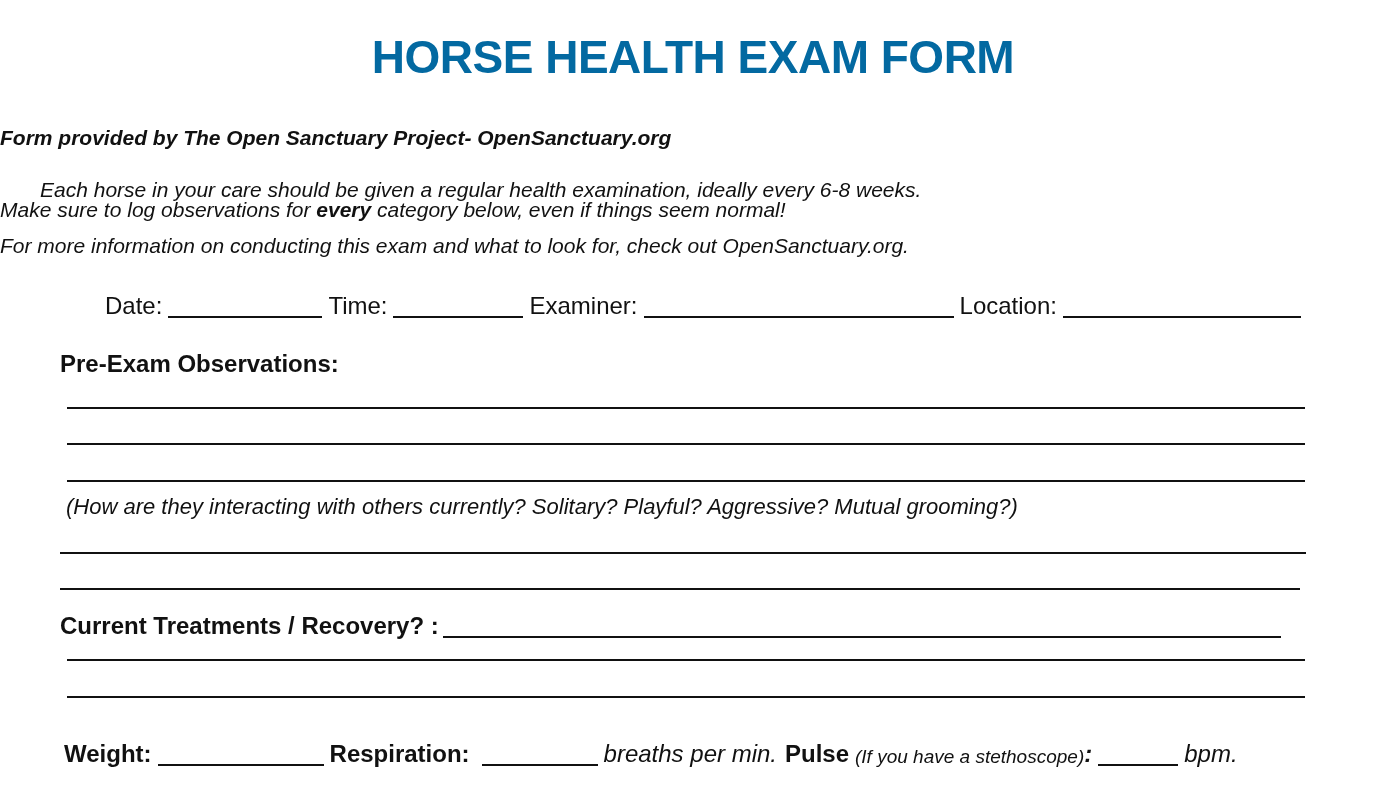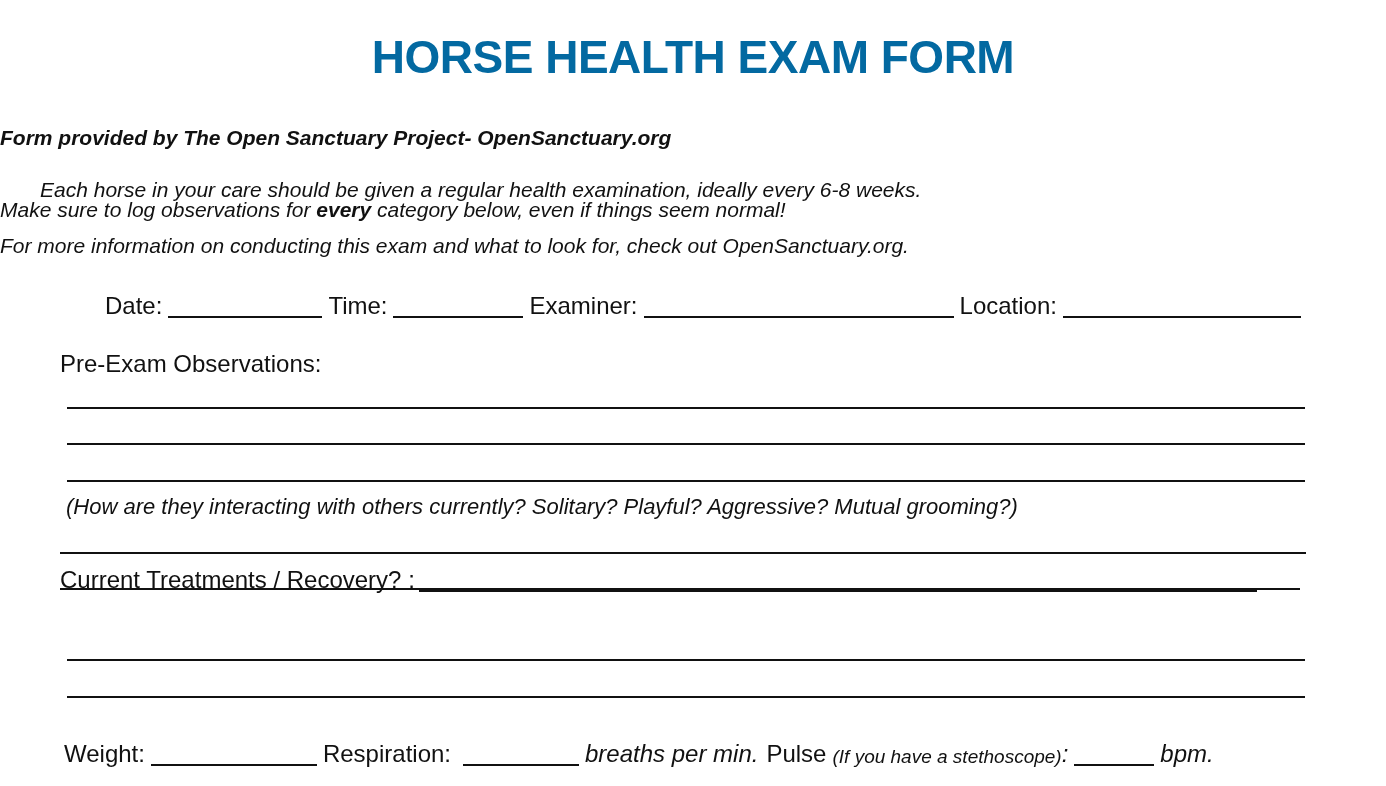--- a/index.html
+++ b/index.html
@@ -8,21 +8,21 @@
   .abs { position:absolute; }
   .title { left:0; width:1386px; top:30px; text-align:center; font-weight:bold; font-size:46px; letter-spacing:-0.5px; color:#0369a1; }
   .center { left:0; width:1386px; font-style:italic; font-size:21px; }
   .credit { top:126px; font-weight:bold; }
   .l1 { top:178px;padding-left:40px; }
   .l2 { top:198px; }
   .l3 { top:234px; }
   .row { font-size:24px; display:flex; align-items:flex-end; white-space:nowrap; }
   .blank { display:inline-block; border-bottom:2px solid #111; height:20px; margin:0 6px 2px 6px; }
   .blank.field { cursor:text; }
-  .lbl-bold { font-weight:normal; }
+  .lbl-bold { font-weight:bold; }
   .hint { font-style:italic; font-size:22px; margin-left:6px; }
   .line { height:0; border-bottom:2px solid #111; cursor:text; }
   .small-hint { font-style:italic; font-size:19px; margin-left:6px; }
   .ital { font-style:italic; }
 </style>
 </head>
 <body>
 
 <div class="abs title">HORSE HEALTH EXAM FORM</div>
 
@@ -48,21 +48,21 @@
 <div class="abs line" style="left:67px; width:1238px; top:407px;"></div>
 <div class="abs line" style="left:67px; width:1238px; top:443px;"></div>
 <div class="abs line" style="left:67px; width:1238px; top:480px;"></div>
 
 <div class="abs row" style="left:60px; top:494px;">
   <span class="hint">(How are they interacting with others currently? Solitary? Playful? Aggressive? Mutual grooming?)</span>
 </div>
 <div class="abs line" style="left:60px; width:1246px; top:552px;"></div>
 <div class="abs line" style="left:60px; width:1240px; top:588px;"></div>
 
-<div class="abs row" style="left:60px; top:566px;">
+<div class="abs row" style="left:60px; top:612px;">
   <span class="lbl-bold">Current Treatments / Recovery? :</span>
   <span class="blank field" style="width:838px; margin-left:4px;"></span>
 </div>
 <div class="abs line" style="left:67px; width:1238px; top:659px;"></div>
 <div class="abs line" style="left:67px; width:1238px; top:696px;"></div>
 
 <div class="abs row" style="left:64px; top:740px;">
   <span class="lbl-bold">Weight:</span>
   <span class="blank field" style="width:166px;"></span>
   <span class="lbl-bold">Respiration:</span>

